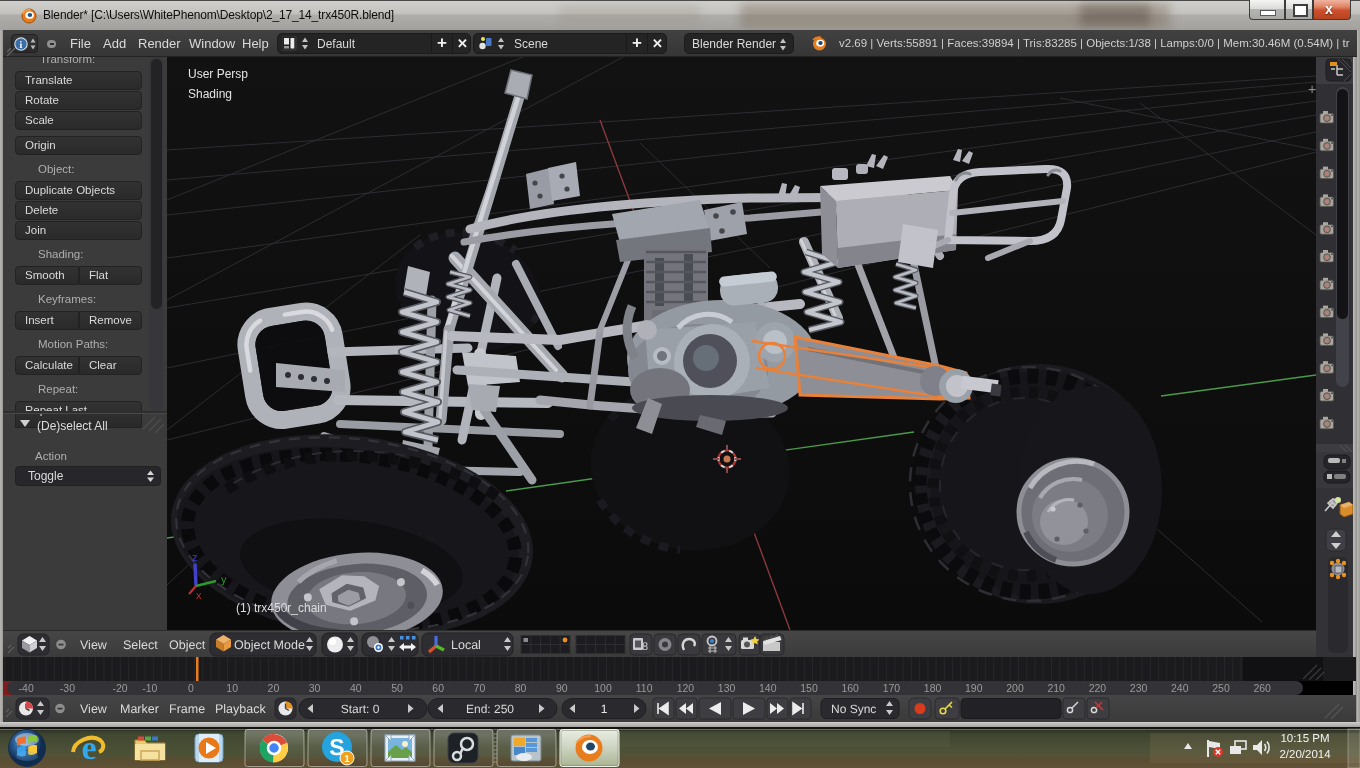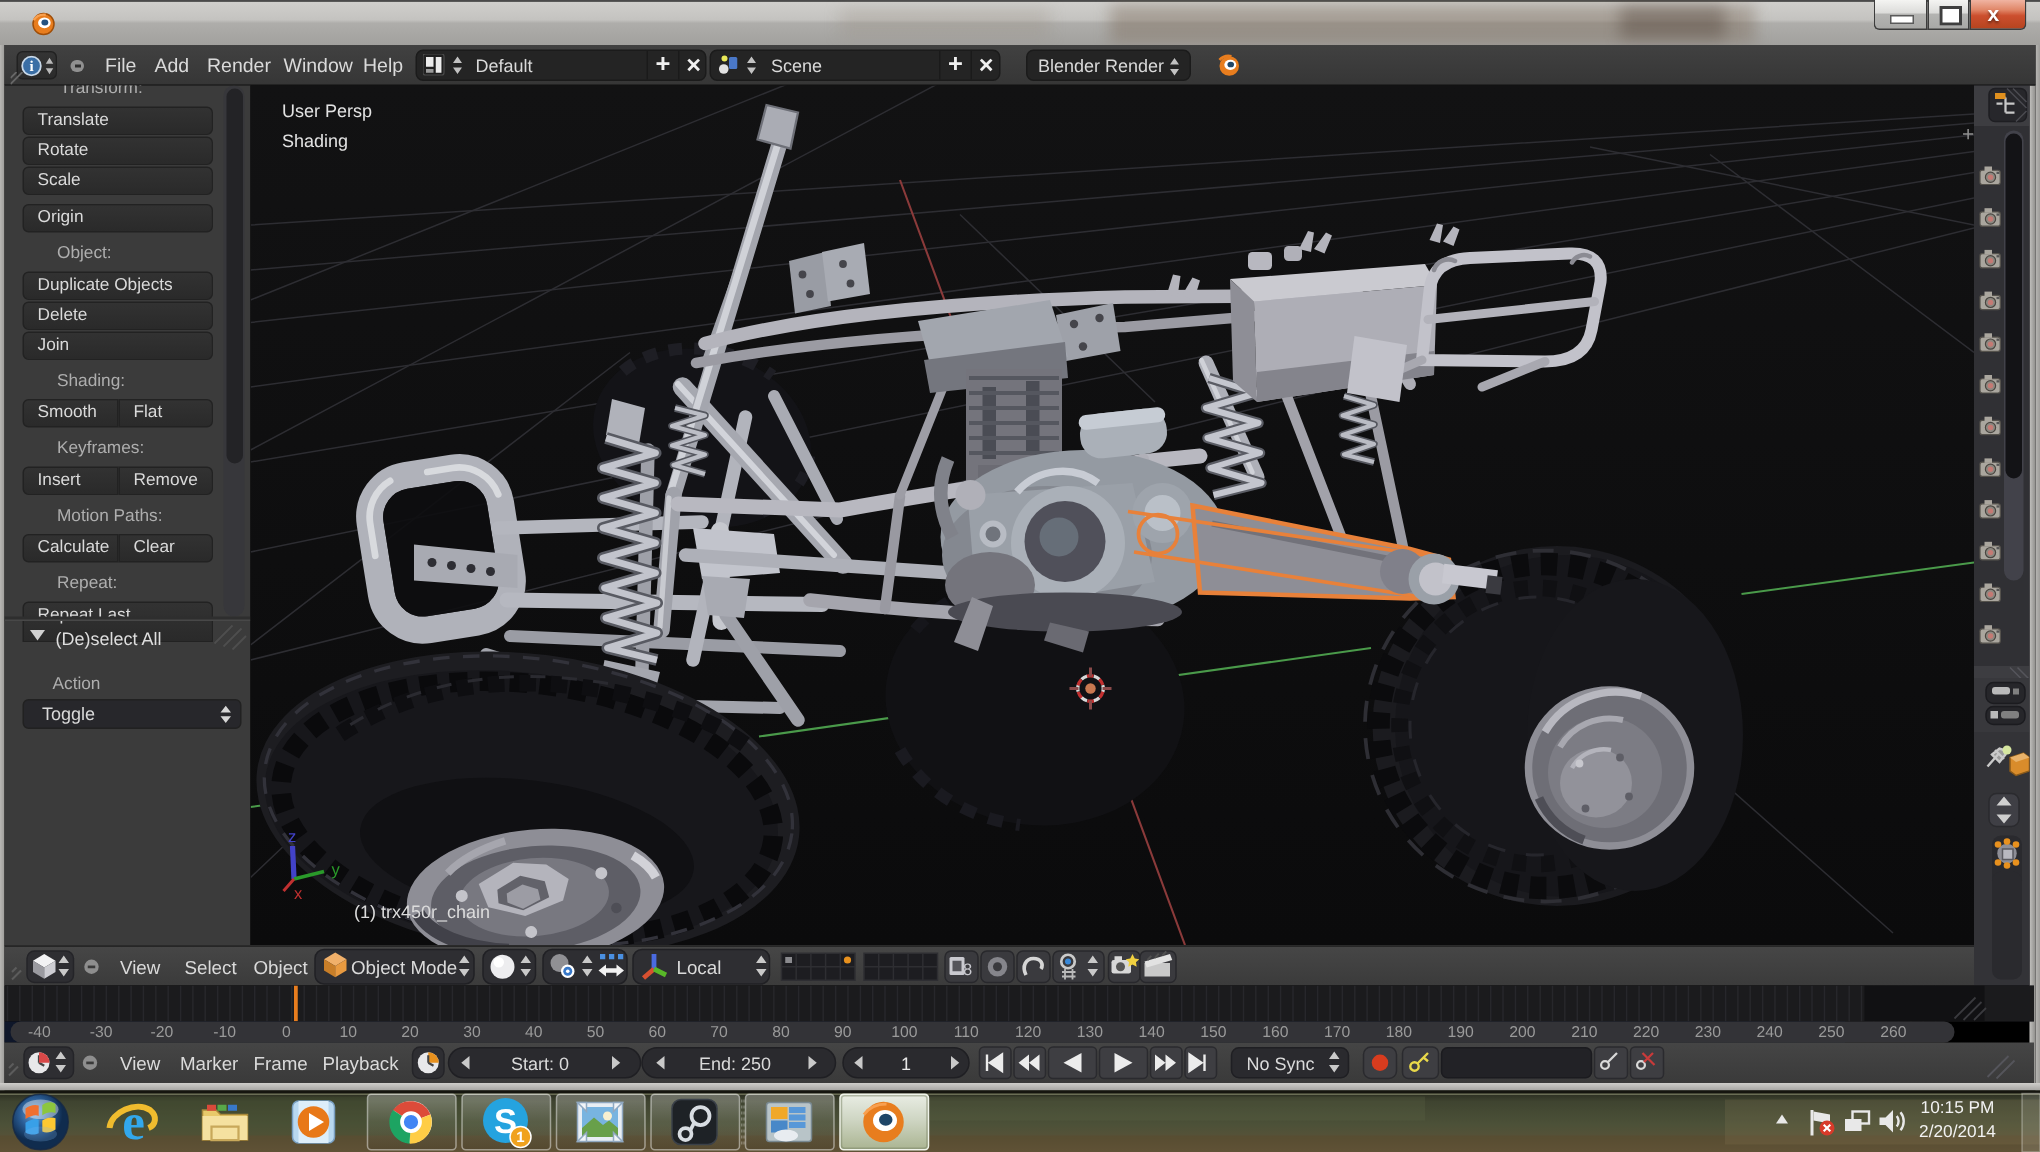--- a/index.html
+++ b/index.html
@@ -22,41 +22,42 @@
 .tbtn{position:absolute;left:12px;width:127px;height:19px;background:linear-gradient(#323232,#2a2a2a);border:1px solid #222;border-radius:4px;box-sizing:border-box;color:#dadada;font-size:11.5px;line-height:17px;padding-left:9px}
 .tlabel{position:absolute;left:35px;font-size:11.5px;color:#aeaeae}
 
 #viewport{left:167px;top:57px;width:1149px;height:573px;background:linear-gradient(#121213 0%,#0e0e0f 55%,#0b0b0c 100%);overflow:hidden}
 
 #rstrip{left:1316px;top:57px;width:37px;height:600px;background:#35353a}
 
 #v3dhdr{left:3px;top:630px;width:1313px;height:27px;background:linear-gradient(#464646,#3b3b3b);border-top:1px solid #2a2a2a;box-sizing:border-box}
 
 #tlticks{left:3px;top:657px;width:1353px;height:24px;background:#1b1b1d}
-#tlnums{left:3px;top:681px;width:1227px;height:14px;background:#0f172a}
+#tlnums{left:3px;top:681px;width:1227px;height:14px;background:#7f1d1d}
 #tlhdr{left:3px;top:695px;width:1353px;height:27px;background:linear-gradient(#454545,#3a3a3a)}
 .tnum{position:absolute;top:1px;font-size:10.5px;color:#9a9a9a;transform:translateX(-50%)}
 
 #taskbar{left:0;top:727px;width:1360px;height:41px;background:linear-gradient(#23251b 0%,#3f4430 18%,#4c5138 55%,#585238 80%,#655a3e 100%)}
 </style></head>
 <body>
 <div id="stage">
 
 <div class="abs" id="titlebar">
   <div class="abs ghost" style="left:740px;top:2px;width:430px;height:26px;background:rgba(125,108,90,.42)"></div>
   <div class="abs ghost" style="left:1080px;top:3px;width:70px;height:22px;background:rgba(80,66,56,.40)"></div>
   <div class="abs ghost" style="left:560px;top:4px;width:140px;height:20px;background:rgba(150,140,128,.25)"></div>
 </div>
 <svg class="abs" style="left:21px;top:8px" width="16" height="16" viewBox="0 0 16 16">
   <circle cx="8" cy="8" r="7" fill="#e87d1e"></circle>
   <circle cx="8" cy="8" r="7" fill="none" stroke="#a04e08" stroke-width="1"></circle>
   <ellipse cx="8.6" cy="7.2" rx="4.2" ry="3.6" fill="#fff"></ellipse>
   <ellipse cx="8.9" cy="7" rx="2.3" ry="2" fill="#235180"></ellipse>
   <path d="M1.5 5.5 Q4 1.2 9.5 1.8" stroke="#f8a050" stroke-width="1.6" fill="none"></path>
 </svg>
+<div class="abs" id="title-text">Blender* [C:\Users\WhitePhenom\Desktop\2_17_14_trx450R.blend]</div>
 
 <div class="abs capbtn" style="left:1249px;width:36px;border-radius:0 0 0 4px;background:linear-gradient(#f4f4f2 0%,#dcdcda 45%,#b4b4b2 50%,#a8a8a6 100%)">
   <div class="abs" style="left:10px;top:10px;width:14px;height:4px;background:#fff;border:1px solid #5a5a5a"></div>
     </div>
 <div class="abs capbtn" style="left:1285px;width:28px;background:linear-gradient(#f4f4f2 0%,#dcdcda 45%,#b4b4b2 50%,#a8a8a6 100%)">
   <div class="abs" style="left:7px;top:4px;width:11px;height:9px;border:2px solid #3f3f3f;background:#fff;box-shadow:inset 0 0 0 1.5px #fff"></div>
     </div>
 <div class="abs capbtn" style="left:1313px;width:38px;border-radius:0 0 4px 0;background:linear-gradient(#f0b4a2 0%,#e08667 35%,#cc4f2e 55%,#b6441f 100%)">
   <div class="abs" style="left:11px;top:1px;color:#fff;font-size:14px;font-weight:bold;text-shadow:0 1px 2px #00000088">x</div>
     </div>
@@ -111,20 +112,21 @@
   <div class="abs btext" style="left:689px;top:7px">Blender Render</div>
   <svg class="abs" style="left:774px;top:8px" width="12" height="13" viewBox="0 0 12 13">
         <path d="M3 5 l6 0 -3 -4.4 z M3 8 l6 0 -3 4.4 z" fill="#c2c2c2"></path>
       </svg>
   <svg class="abs" style="left:808px;top:6px" width="17" height="15" viewBox="0 0 17 15">
     <circle cx="8.5" cy="8" r="6.5" fill="#e87d1e"></circle>
     <ellipse cx="9.2" cy="7.2" rx="4" ry="3.4" fill="#fff"></ellipse>
     <ellipse cx="9.5" cy="7" rx="2.2" ry="1.9" fill="#1f4668"></ellipse>
     <path d="M2 4 Q5 0.5 10 1.5" stroke="#e87d1e" stroke-width="1.8" fill="none"></path>
   </svg>
+  <div class="abs btext" style="left:836px;top:7px;font-size:11.5px;color:#cfcfcf;white-space:nowrap">v2.69 | Verts:55891 | Faces:39894 | Tris:83285 | Objects:1/38 | Lamps:0/0 | Mem:30.46M (0.54M) | tr</div>
 </div>
 
 <div class="abs" style="left:3px;top:57px;width:1354px;height:0px"></div>
 
 <div class="abs" id="shelf">
   <div class="tlabel" style="left:37px;top:-4px">Transform:</div>
   <div class="tbtn" style="top:14px">Translate</div>
   <div class="tbtn" style="top:34px">Rotate</div>
   <div class="tbtn" style="top:54px">Scale</div>
   <div class="tbtn" style="top:79px">Origin</div>
@@ -642,21 +644,21 @@
         </g>
   <rect x="1240" y="0" width="80" height="24" fill="#111113"></rect>
   <rect x="193" y="0" width="2.5" height="24" fill="#e87d1e"></rect>
   <path d="M1300 22 l14 -14 M1306 23 l12 -12 M1313 23 l8 -8" stroke="#3a3a3e" stroke-width="1.2"></path>
 </svg>
     </div>
 <div class="abs" id="tlnums">
       <div class="abs" style="left:4px;top:0;width:1296px;height:14px;background:#333337;border-radius:7px"></div>
 <span class="tnum" style="left:23.2px">-40</span>
       <span class="tnum" style="left:64.4px">-30</span>
-      <span class="tnum" style="left:105px">-20</span>
+      <span class="tnum" style="left:117px">-20</span>
       <span class="tnum" style="left:146.8px">-10</span>
       <span class="tnum" style="left:188.0px">0</span>
       <span class="tnum" style="left:229.2px">10</span>
       <span class="tnum" style="left:270.4px">20</span>
       <span class="tnum" style="left:311.6px">30</span>
       <span class="tnum" style="left:352.8px">40</span>
       <span class="tnum" style="left:394.0px">50</span>
       <span class="tnum" style="left:435.2px">60</span>
       <span class="tnum" style="left:476.4px">70</span>
       <span class="tnum" style="left:517.6px">80</span>

